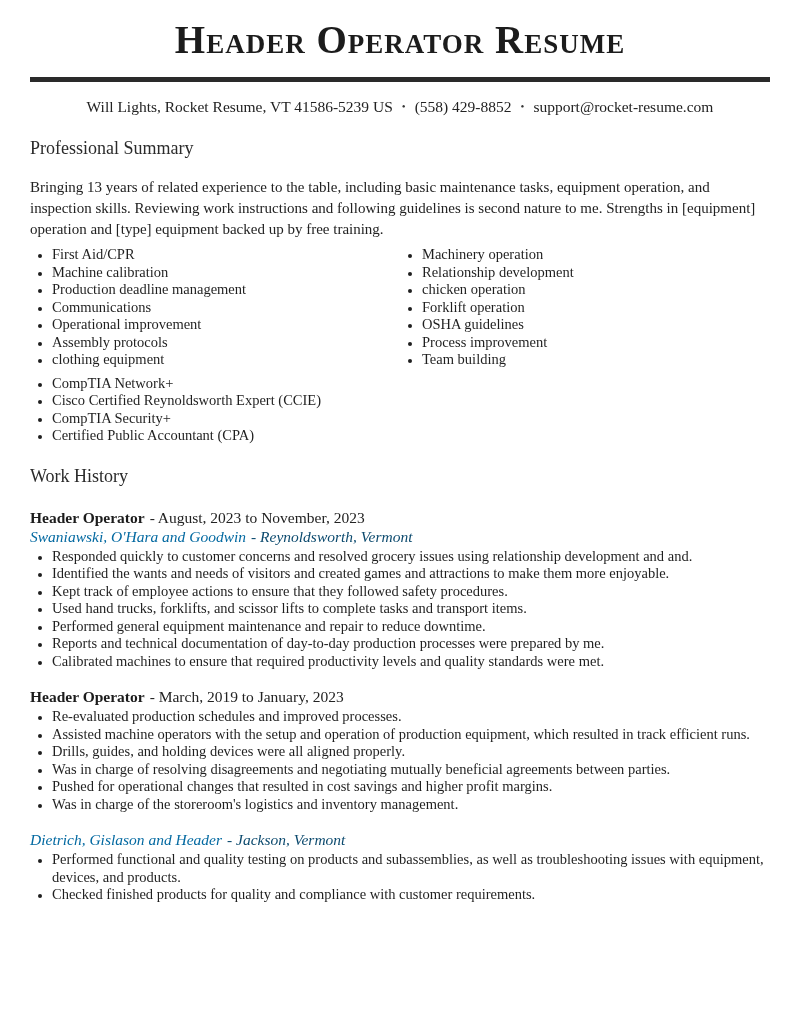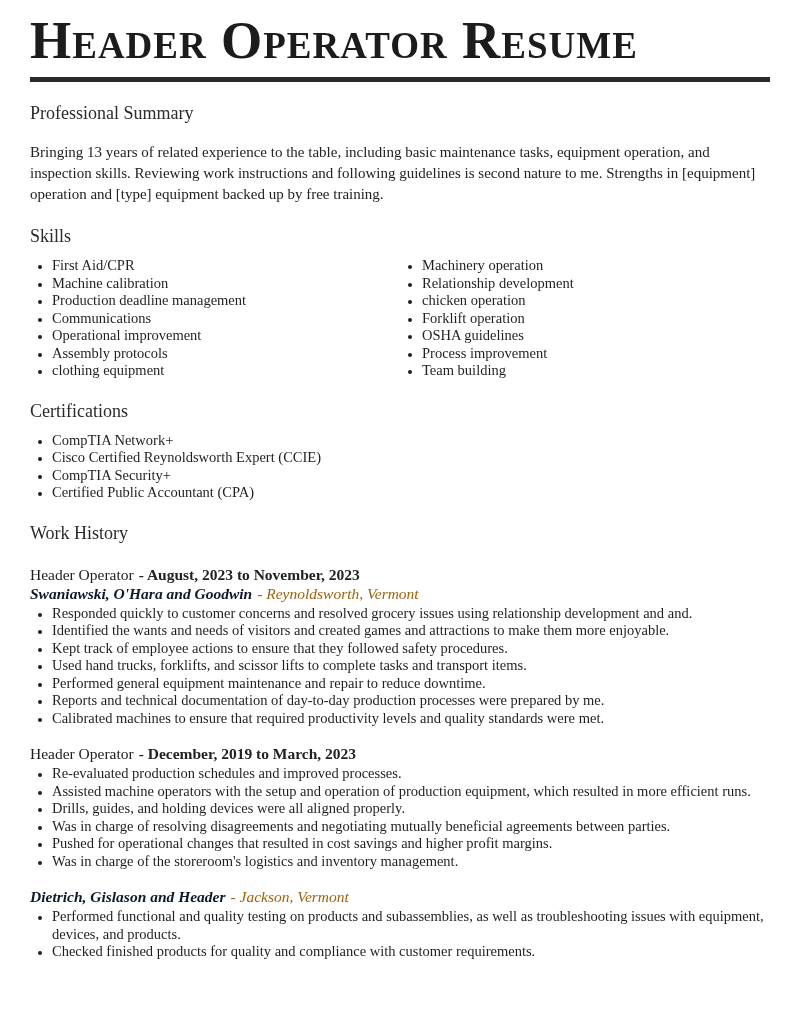--- a/index.html
+++ b/index.html
@@ -9,23 +9,24 @@
     height: 1035px;
     overflow: hidden;
     font-family: "Liberation Serif", serif;
     color: #1f1f1f;
   }
   .page { width: 800px; padding: 0 30px; }
 
   
   .doc-title {
     margin-top: 16px;
+    text-align: center;
     font-variant: small-caps;
     font-weight: bold;
-    font-size: 53px;
+    font-size: 39px;
     line-height: 48px;
     letter-spacing: 1px;
     color: #1c1c1c;
   }
   .double-rule {
     margin-top: 13px;
     height: 2px;
     border-top: 3px solid #2a2a2a;
     border-bottom: 2px solid #2a2a2a;
   }
@@ -71,41 +72,43 @@
   }
   ul.bullets li::marker { font-size: 12px; color: #1f1f1f; }
 
   .skills-columns { display: flex; }
   .skills-columns .skill-col { width: 50%; }
 
   
   .job { margin-top: 18px; }
   .job:first-of-type { margin-top: 6px; }
   .job-title-line { font-size: 15.5px; line-height: 18px; }
-  .job-title { font-weight: normal; color: #1c1c1c; }
-  .job-dates { margin-left: 5px; color: #222; font-weight: bold; }
+  .job-title { font-weight: bold; color: #1c1c1c; }
+  .job-dates { margin-left: 5px; color: #222; }
   .job-company-line { font-size: 15.5px; line-height: 18px; margin-top: 1px; font-style: italic; }
-  .job-company { font-weight: bold; color: #0f172a; }
-  .job-location { margin-left: 5px; color: #a16207; }
+  .job-company { font-weight: normal; color: #0369a1; }
+  .job-location { margin-left: 5px; color: #0c4a6e; }
   .job ul.bullets { margin-top: 2px; }
 </style>
 </head>
 <body>
 
 <div class="page">
 
   <h1 class="doc-title">Header Operator Resume</h1>
 
   <div class="double-rule"></div>
 
+  <div class="contact-line">
+    <span>Will Lights, Rocket Resume, VT 41586-5239 US</span><span class="contact-sep">•</span><span>(558) 429-8852</span><span class="contact-sep">•</span><span>support@rocket-resume.com</span>
+  </div>
 
   <h2 class="section-heading">Professional Summary</h2>
   <p class="summary-text">Bringing 13 years of related experience to the table, including basic maintenance tasks, equipment operation, and inspection skills. Reviewing work instructions and following guidelines is second nature to me. Strengths in [equipment] operation and [type] equipment backed up by free training.</p>
 
-  <h2 class="section-heading">Skills</h2>
   <div class="skills-columns">
     <div class="skill-col">
       <ul class="bullets">
         <li>First Aid/CPR</li>
         <li>Machine calibration</li>
         <li>Production deadline management</li>
         <li>Communications</li>
         <li>Operational improvement</li>
         <li>Assembly protocols</li>
         <li>clothing equipment</li>
@@ -117,21 +120,20 @@
         <li>Relationship development</li>
         <li>chicken operation</li>
         <li>Forklift operation</li>
         <li>OSHA guidelines</li>
         <li>Process improvement</li>
         <li>Team building</li>
       </ul>
     </div>
   </div>
 
-  <h2 class="section-heading">Certifications</h2>
   <ul class="bullets">
     <li>CompTIA Network+</li>
     <li>Cisco Certified Reynoldsworth Expert (CCIE)</li>
     <li>CompTIA Security+</li>
     <li>Certified Public Accountant (CPA)</li>
   </ul>
 
   <h2 class="section-heading">Work History</h2>
 
   <div class="job">
@@ -147,25 +149,25 @@
       <li>Kept track of employee actions to ensure that they followed safety procedures.</li>
       <li>Used hand trucks, forklifts, and scissor lifts to complete tasks and transport items.</li>
       <li>Performed general equipment maintenance and repair to reduce downtime.</li>
       <li>Reports and technical documentation of day-to-day production processes were prepared by me.</li>
       <li>Calibrated machines to ensure that required productivity levels and quality standards were met.</li>
     </ul>
   </div>
 
   <div class="job">
     <div class="job-title-line">
-      <span class="job-title">Header Operator</span><span class="job-dates">- December, 2019 to March, 2023</span>
+      <span class="job-title">Header Operator</span><span class="job-dates">- March, 2019 to January, 2023</span>
     </div>
     <ul class="bullets">
       <li>Re-evaluated production schedules and improved processes.</li>
-      <li>Assisted machine operators with the setup and operation of production equipment, which resulted in more efficient runs.</li>
+      <li>Assisted machine operators with the setup and operation of production equipment, which resulted in track efficient runs.</li>
       <li>Drills, guides, and holding devices were all aligned properly.</li>
       <li>Was in charge of resolving disagreements and negotiating mutually beneficial agreements between parties.</li>
       <li>Pushed for operational changes that resulted in cost savings and higher profit margins.</li>
       <li>Was in charge of the storeroom's logistics and inventory management.</li>
     </ul>
   </div>
 
   <div class="job">
     <div class="job-company-line">
       <span class="job-company">Dietrich, Gislason and Header</span><span class="job-location">- Jackson, Vermont</span>

